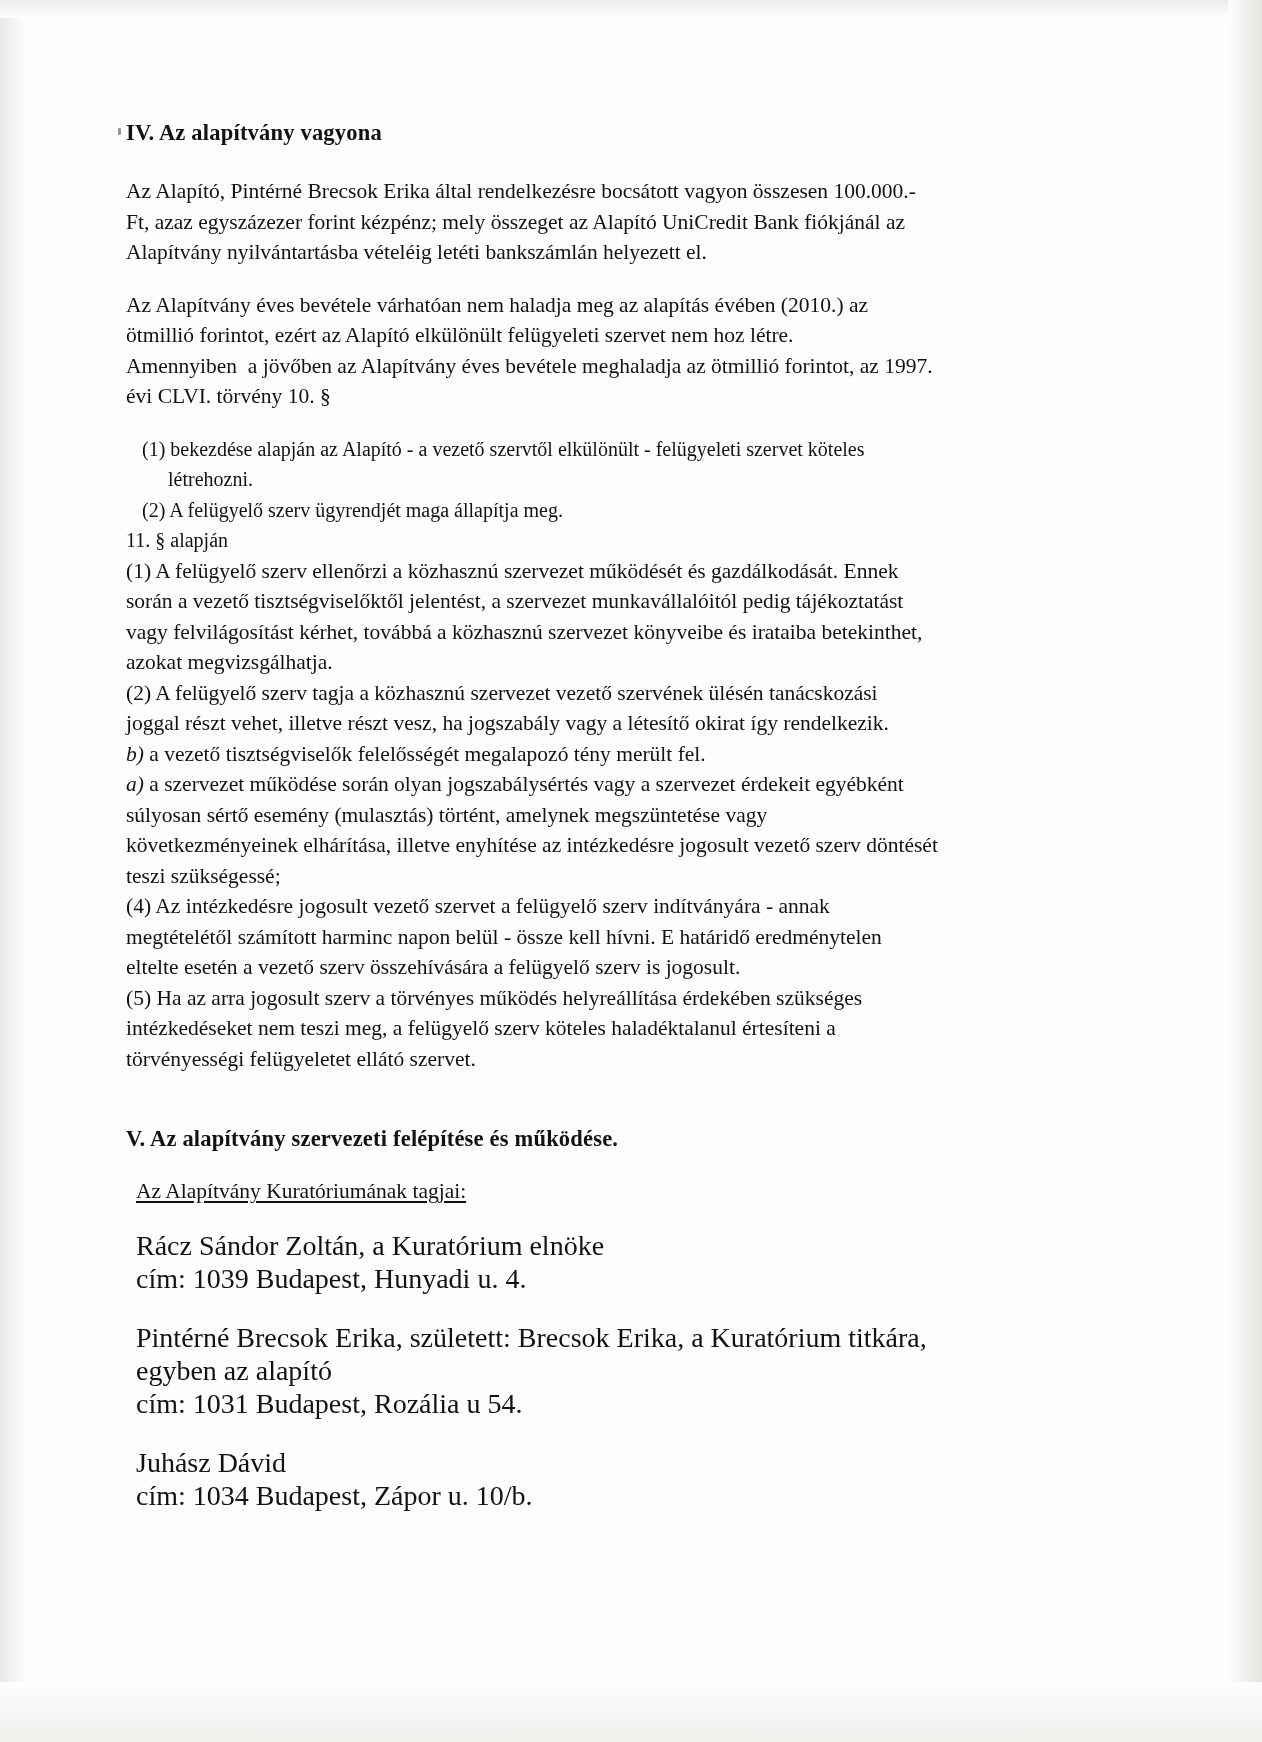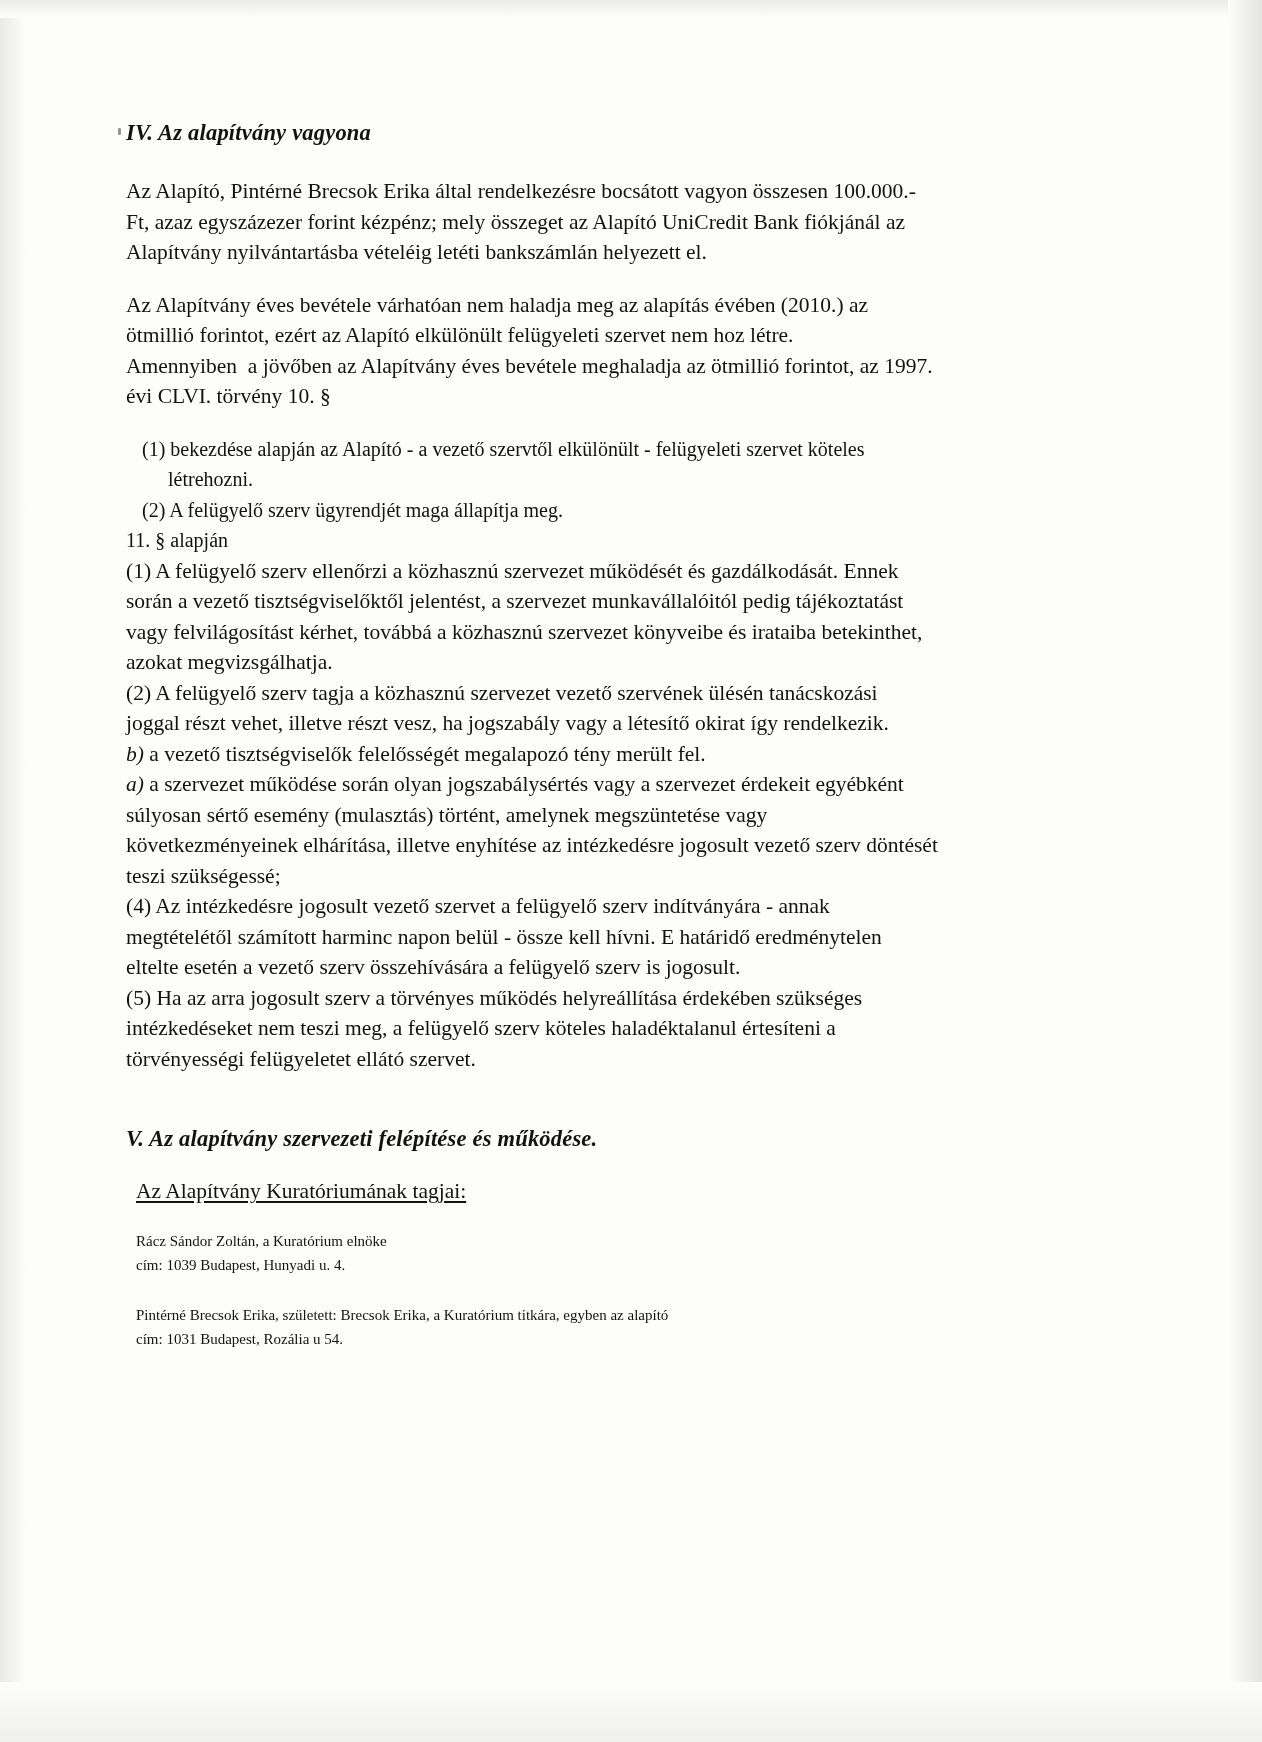--- a/index.html
+++ b/index.html
@@ -63,21 +63,20 @@
     left: 118px;
     top: 128px;
     border-radius: 1px;
     opacity: .8;
   }
   h1.section-heading {
     font-size: 22.5px;
     font-weight: bold;
     margin: 0 0 30px 0;
     letter-spacing: .2px;
-    font-style: italic;
   }
   h1.section-heading.second {
     margin-top: 52px;
     margin-bottom: 24px;
   }
   p.para {
     font-size: 21.5px;
     line-height: 30.5px;
     margin: 0 0 22px 0;
     text-align: left;
@@ -98,22 +97,22 @@
     font-style: italic;
   }
   .underline {
     text-decoration: underline;
     text-underline-offset: 3px;
   }
   .nowrap-block {
     white-space: pre-wrap;
   }
   .person {
-    font-size: 15px;
-    line-height: 24px;
+    font-size: 28px;
+    line-height: 33px;
     margin: 0 0 26px 0;
     white-space: pre-line;
   }
   .list-line {
     font-size: 20px;
     line-height: 30.5px;
     margin: 0;
   }
 </style>
 </head>
@@ -170,15 +169,17 @@
 
 
     <p class="para indent-sm underline">Az Alapítvány Kuratóriumának tagjai:</p>
 
     <p class="person indent-sm">Rácz Sándor Zoltán, a Kuratórium elnöke
 cím: 1039 Budapest, Hunyadi u. 4.</p>
 
     <p class="person indent-sm">Pintérné Brecsok Erika, született: Brecsok Erika, a Kuratórium titkára, egyben az alapító
 cím: 1031 Budapest, Rozália u 54.</p>
 
+    <p class="person indent-sm">Juhász Dávid
+cím: 1034 Budapest, Zápor u. 10/b.</p>
 
   </div>
 </div>
 
 </body></html>

